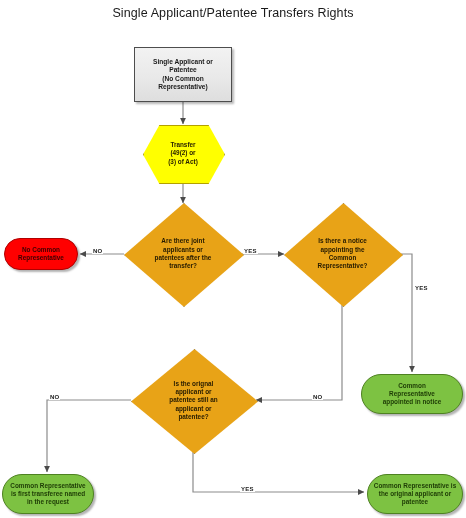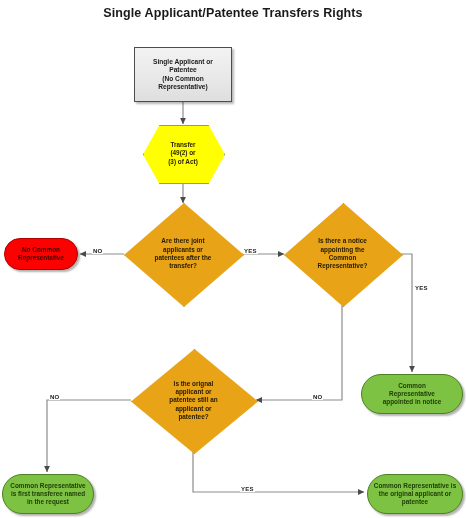--- a/index.html
+++ b/index.html
@@ -7,21 +7,21 @@
     width:466px;height:518px;
     font-family:"Liberation Sans", sans-serif;
     color:#231f20;
     overflow:hidden;
   }
   #canvas{position:relative;width:466px;height:518px;}
 
   #title{
     position:absolute;left:0;top:6px;width:466px;
     text-align:center;
-    font-size:12.5px;font-weight:bold;letter-spacing:.1px;
+    font-size:12.5px;font-weight:normal;letter-spacing:.1px;
     color:#1a1a1a;
   }
 
   svg#wires{position:absolute;left:0;top:0;width:466px;height:518px;}
 
   .node{position:absolute;box-sizing:border-box;display:flex;
         align-items:center;justify-content:center;text-align:center;}
   .node .txt{line-height:1.22;}
 
   

